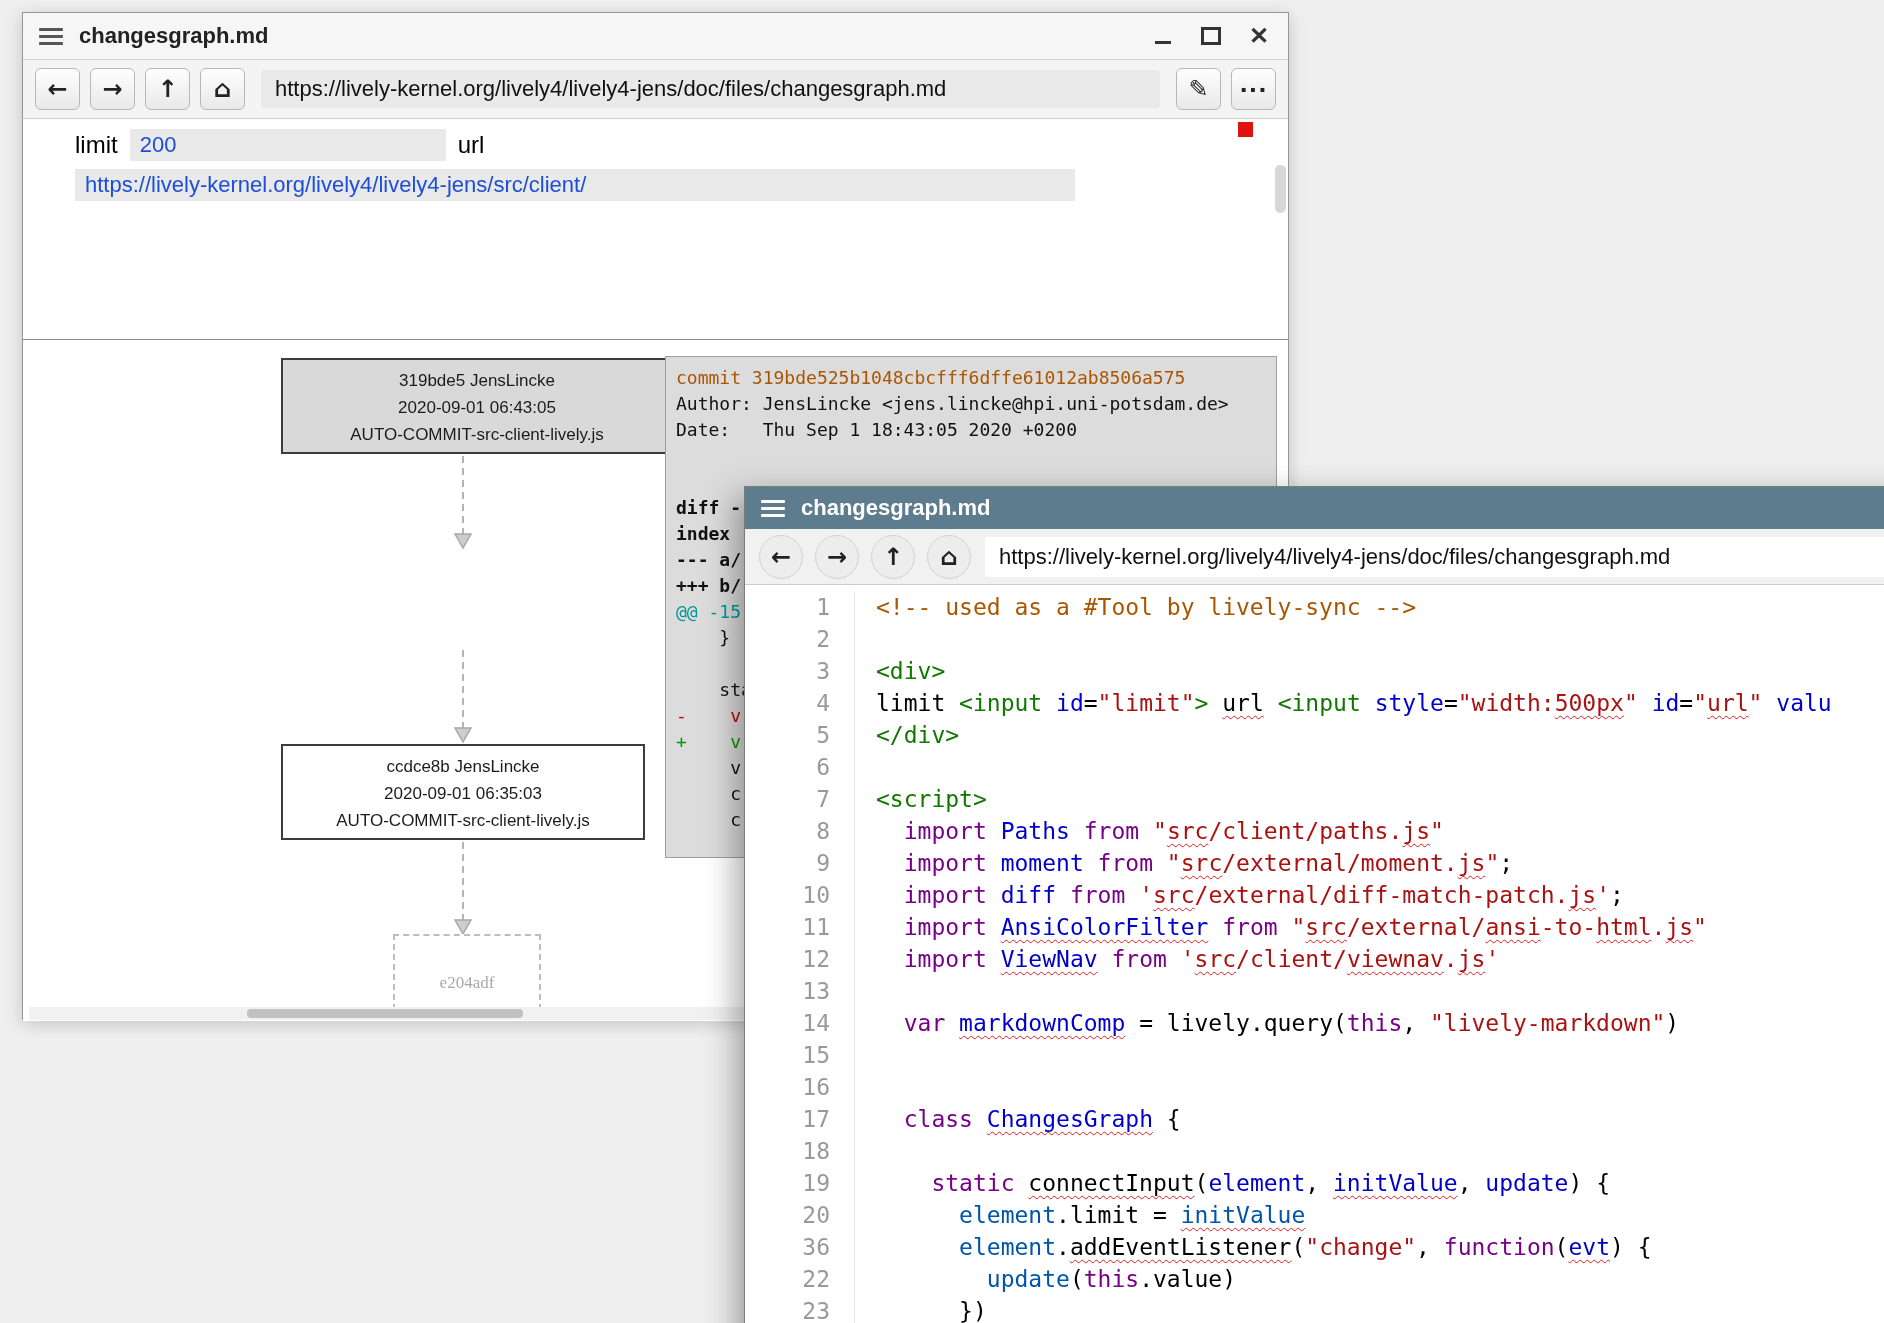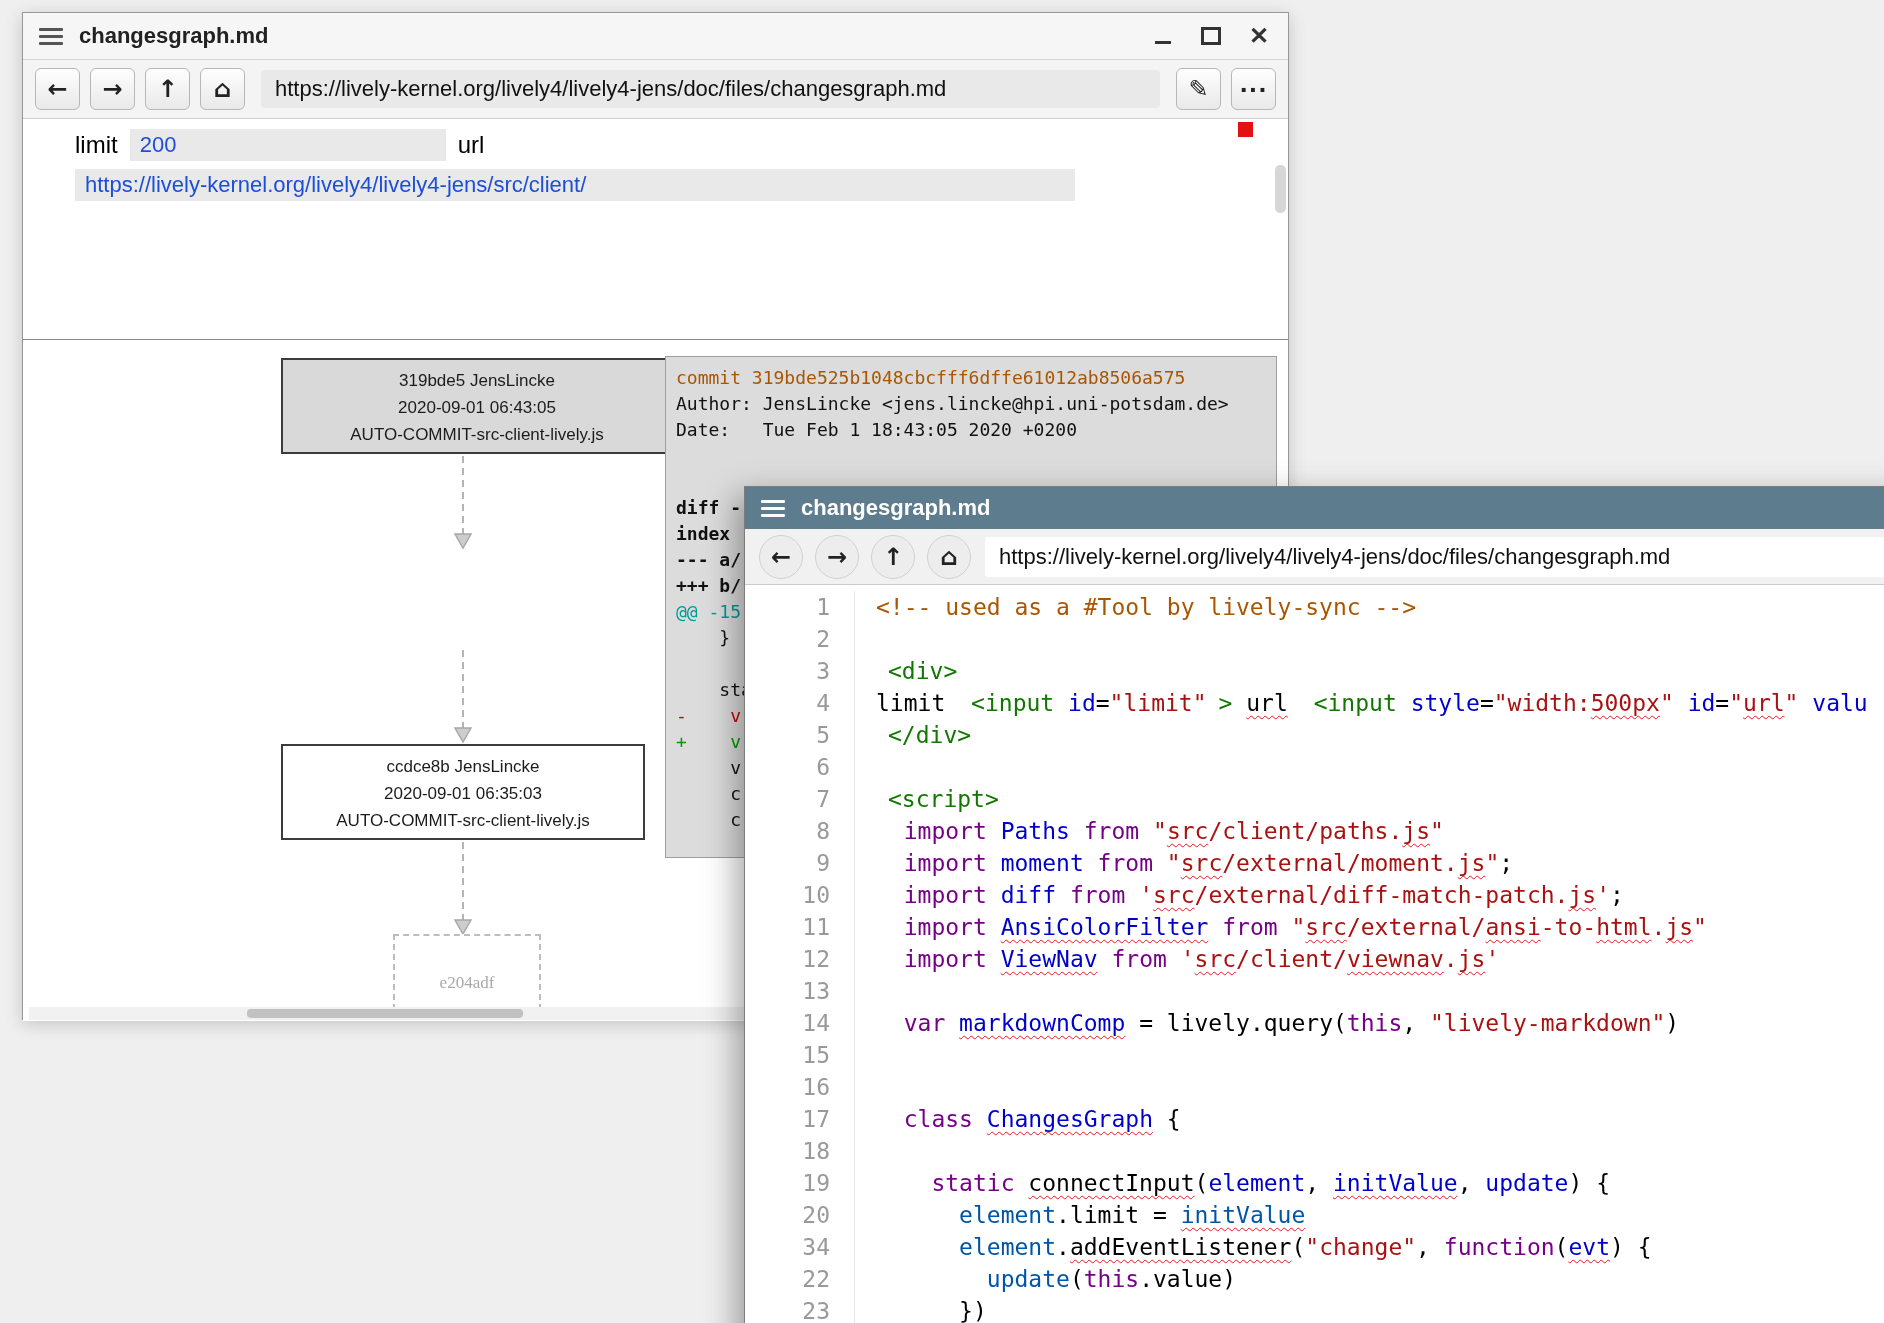--- a/index.html
+++ b/index.html
@@ -72,21 +72,21 @@
   .editor{height:773px;overflow:hidden;background:#fff;font-family:"DejaVu Sans Mono",monospace;font-size:23px;line-height:32px;padding-top:6px;cursor:text;}
   .code-line{display:flex;height:32px;}
   .line-no{flex:0 0 110px;box-sizing:border-box;text-align:right;padding-right:24px;color:#999;border-right:1px solid #e7e7e7;}
   .line-code{padding-left:21px;white-space:pre;color:#000;}
   .tk-plain{color:#000;}
   .tk-comment{color:var(--syn-comment,#aa5500);}
   .tk-keyword{color:var(--syn-keyword,#770088);}
   .tk-def{color:var(--syn-def,#0000cc);}
   .tk-variable{color:var(--syn-variable,#0055aa);}
   .tk-string{color:var(--syn-string,#aa1111);}
-  .tk-tag{color:var(--syn-tag,#117700);margin-left:12px;}
+  .tk-tag{color:var(--syn-tag,#117700);}
   .tk-attr{color:var(--syn-attr,#0000cc);}
   .tk-sq{text-decoration:underline wavy var(--squiggle,#e01b1b);text-decoration-thickness:1.4px;text-underline-offset:4px;text-decoration-skip-ink:none;}
 </style>
 </head>
 <body>
 
 <div class="stage">
 
   <div class="window back-window">
     <div class="titlebar-light">
@@ -154,21 +154,21 @@
         <div class="node-line">AUTO-COMMIT-src-client-lively.js</div>
       </div>
 
       <div class="commit-node ghost node-4">
         <div class="node-line">e204adf</div>
       </div>
 
       <div class="commit-panel">
           <div class="cp-line cp-header">commit 319bde525b1048cbcfff6dffe61012ab8506a575</div>
           <div class="cp-line cp-plain">Author: JensLincke &lt;jens.lincke@hpi.uni-potsdam.de&gt;</div>
-          <div class="cp-line cp-plain">Date:   Tue Feb 1 18:43:05 2020 +0200</div>
+          <div class="cp-line cp-plain">Date:   Thu Sep 1 18:43:05 2020 +0200</div>
           <div class="cp-line cp-plain">&nbsp;</div>
           <div class="cp-line cp-plain">&nbsp;</div>
           <div class="cp-line cp-bold">diff -</div>
           <div class="cp-line cp-bold">index</div>
           <div class="cp-line cp-bold">--- a/</div>
           <div class="cp-line cp-bold">+++ b/</div>
           <div class="cp-line cp-hunk">@@ -15</div>
           <div class="cp-line cp-plain">    }</div>
           <div class="cp-line cp-plain">&nbsp;</div>
           <div class="cp-line cp-plain">    sta</div>
@@ -276,21 +276,21 @@
         </div>
         <div class="code-line">
           <span class="line-no">19</span>
           <span class="line-code"><span class="tk-plain">    </span><span class="tk-keyword">static</span><span class="tk-plain"> </span><span class="tk-plain tk-sq">connectInput</span><span class="tk-plain">(</span><span class="tk-def">element</span><span class="tk-plain">, </span><span class="tk-def tk-sq">initValue</span><span class="tk-plain">, </span><span class="tk-def">update</span><span class="tk-plain">) {</span></span>
         </div>
         <div class="code-line">
           <span class="line-no">20</span>
           <span class="line-code"><span class="tk-plain">      </span><span class="tk-variable">element</span><span class="tk-plain">.limit = </span><span class="tk-variable tk-sq">initValue</span></span>
         </div>
         <div class="code-line">
-          <span class="line-no">34</span>
+          <span class="line-no">36</span>
           <span class="line-code"><span class="tk-plain">      </span><span class="tk-variable">element</span><span class="tk-plain">.</span><span class="tk-plain tk-sq">addEventListener</span><span class="tk-plain">(</span><span class="tk-string">"change"</span><span class="tk-plain">, </span><span class="tk-keyword">function</span><span class="tk-plain">(</span><span class="tk-def tk-sq">evt</span><span class="tk-plain">) {</span></span>
         </div>
         <div class="code-line">
           <span class="line-no">22</span>
           <span class="line-code"><span class="tk-plain">        </span><span class="tk-variable">update</span><span class="tk-plain">(</span><span class="tk-keyword">this</span><span class="tk-plain">.value)</span></span>
         </div>
         <div class="code-line">
           <span class="line-no">23</span>
           <span class="line-code"><span class="tk-plain">      })</span></span>
         </div>

